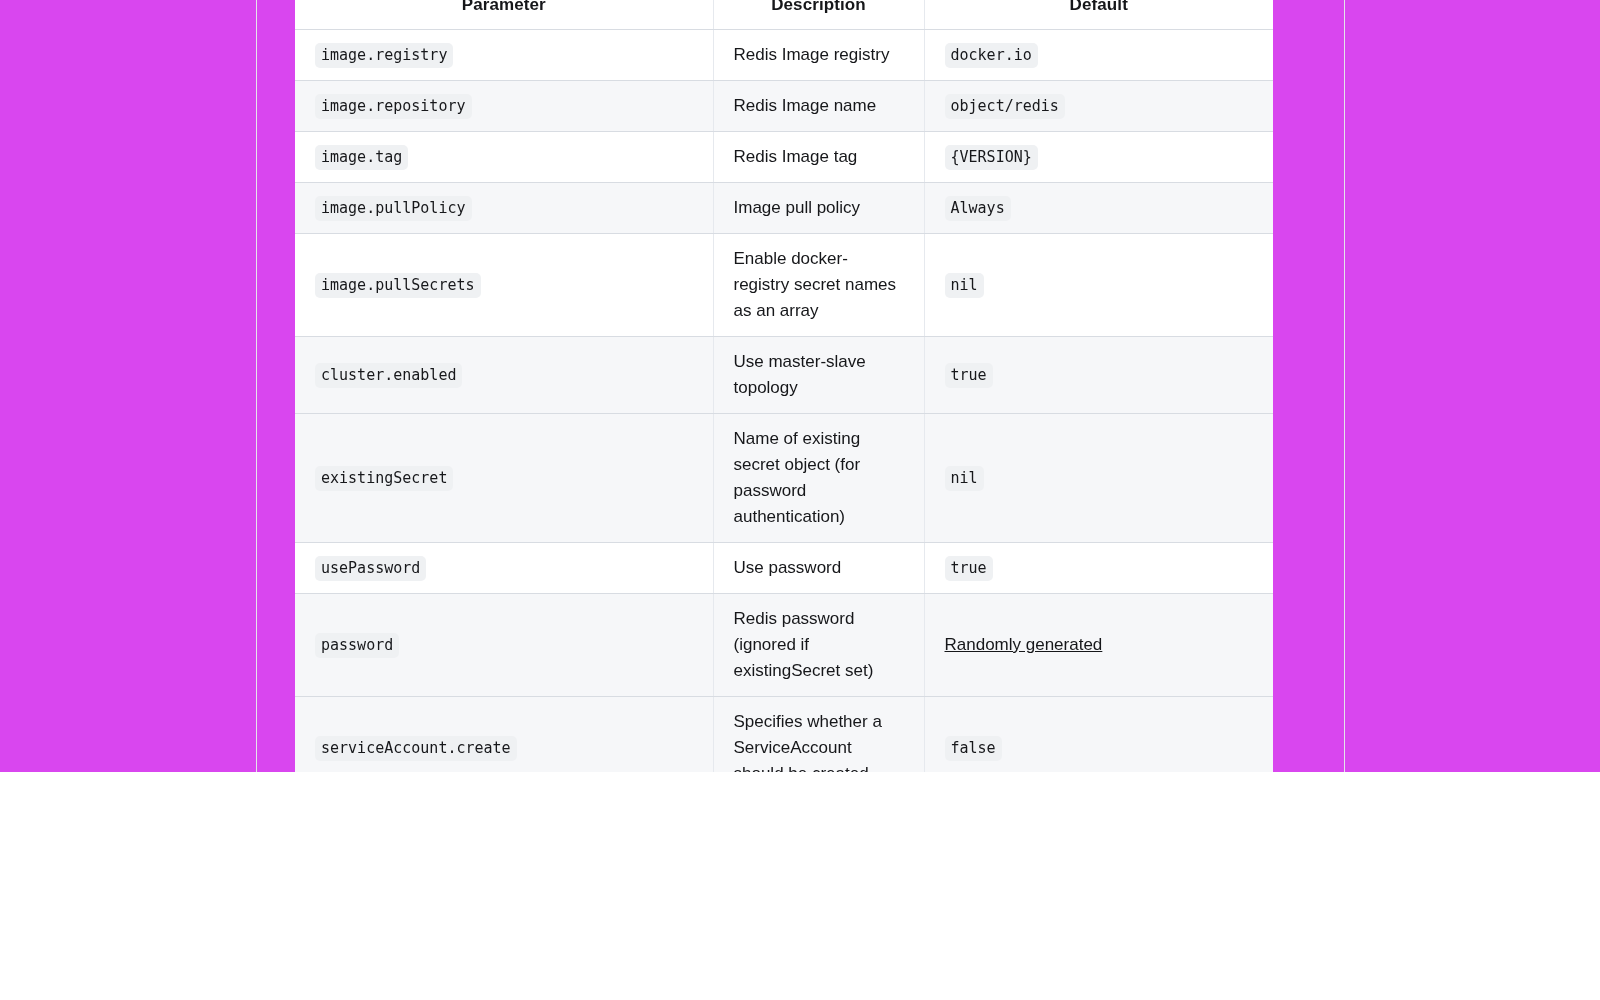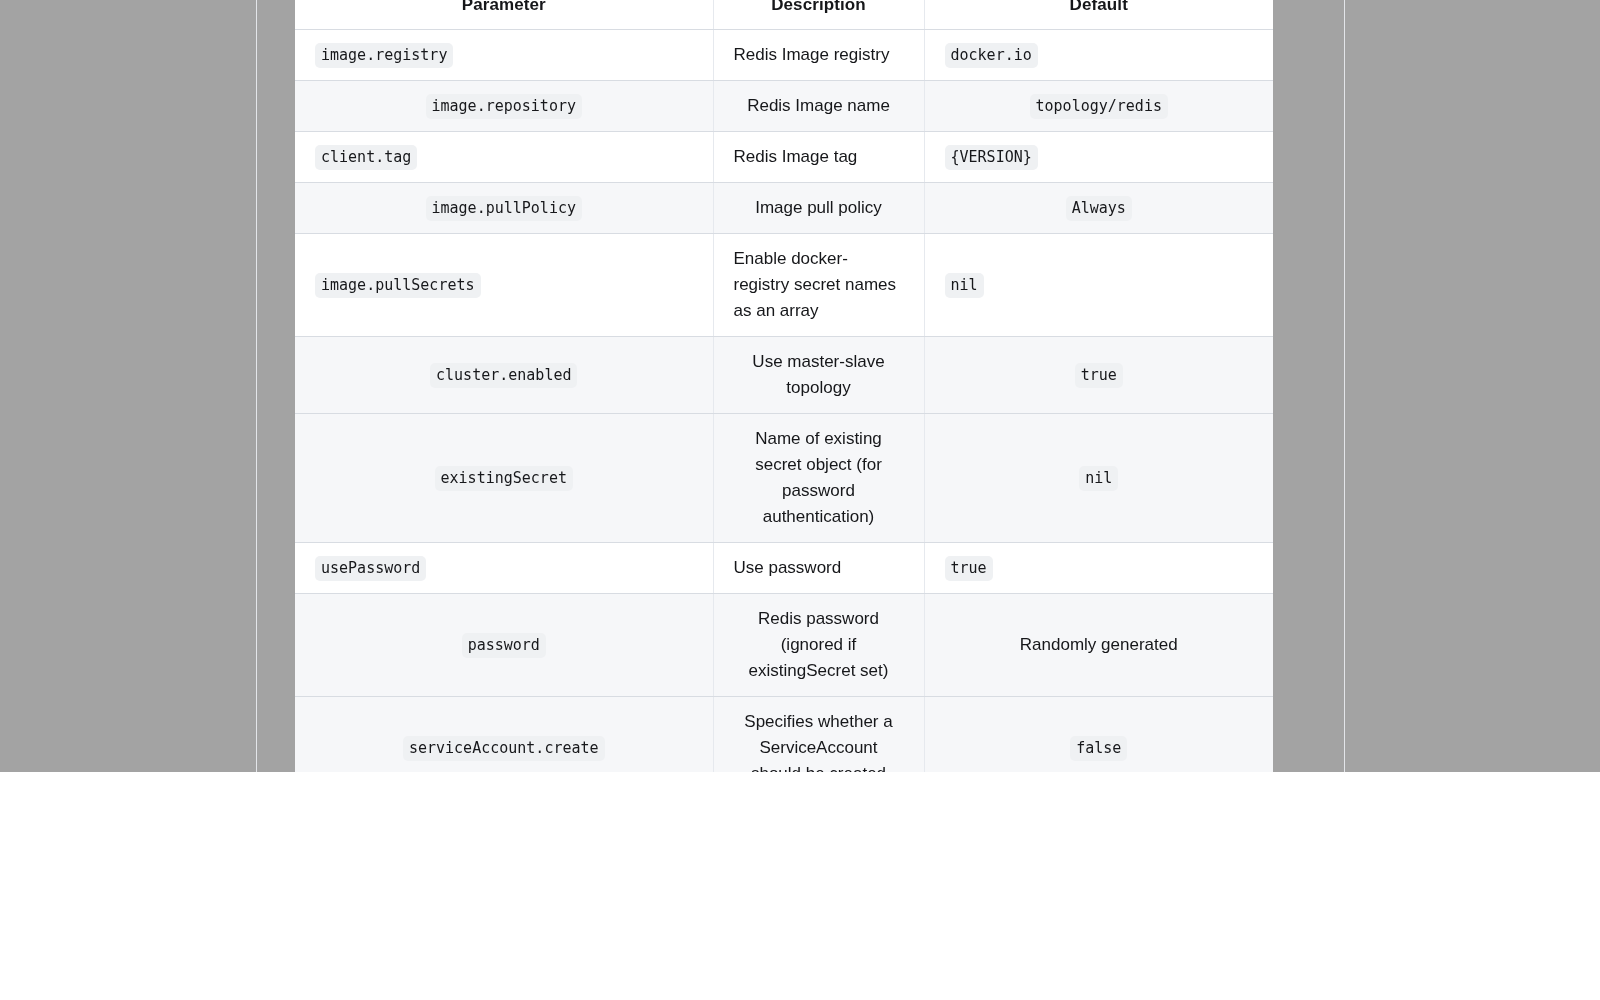--- a/index.html
+++ b/index.html
@@ -12,21 +12,21 @@
   }
   body {
     font-family: "Liberation Sans", sans-serif;
     -webkit-font-smoothing: antialiased;
   }
 
   .page {
     position: relative;
     width: 1600px;
     height: 772px;
-    background: #a3a3a3;
+    background: #d946ef;
     overflow: hidden;
   }
 
   
   .rule {
     position: absolute;
     top: 0;
     width: 1px;
     height: 1000px;
     background: #e3e5e9;
@@ -68,24 +68,24 @@
 
   table.params td {
     font-size: 17px;
     color: #16171a;
     vertical-align: middle;
     padding: 12px 20px 12px 20px;
     border-bottom: 1px solid #d8dce2;
     border-right: 1px solid #e6e9ee;
     line-height: 1.53;
   }
-  table.params td:last-child { border-right: none; }
+  table.params td:last-child { border-right: none; text-decoration: underline; }
 
   table.params tbody tr.odd  td { background: #ffffff; }
-  table.params tbody tr.even td { background: #f6f7f9; text-align: center; }
+  table.params tbody tr.even td { background: #f6f7f9; }
 
   
   td.cell-param   { padding-left: 20px;  padding-right: 10px; }
   td.cell-desc    { padding-left: 13px;  padding-right: 8px; }
   td.cell-default { padding-left: 16px;  padding-right: 8px; white-space: nowrap; }
 
   
   code.chip {
     font-family: "DejaVu Sans Mono", "Liberation Mono", monospace;
     font-size: 15px;
@@ -131,24 +131,24 @@
             <td class="cell-desc">
               <span class="desc-text">Redis Image registry</span>
             </td>
             <td class="cell-default"><code class="chip">docker.io</code></td>
           </tr>
           <tr class="even">
             <td class="cell-param"><code class="chip">image.repository</code></td>
             <td class="cell-desc">
               <span class="desc-text">Redis Image name</span>
             </td>
-            <td class="cell-default"><code class="chip">topology/redis</code></td>
-          </tr>
-          <tr class="odd">
-            <td class="cell-param"><code class="chip">client.tag</code></td>
+            <td class="cell-default"><code class="chip">object/redis</code></td>
+          </tr>
+          <tr class="odd">
+            <td class="cell-param"><code class="chip">image.tag</code></td>
             <td class="cell-desc">
               <span class="desc-text">Redis Image tag</span>
             </td>
             <td class="cell-default"><code class="chip">{VERSION}</code></td>
           </tr>
           <tr class="even">
             <td class="cell-param"><code class="chip">image.pullPolicy</code></td>
             <td class="cell-desc">
               <span class="desc-text">Image pull policy</span>
             </td>

